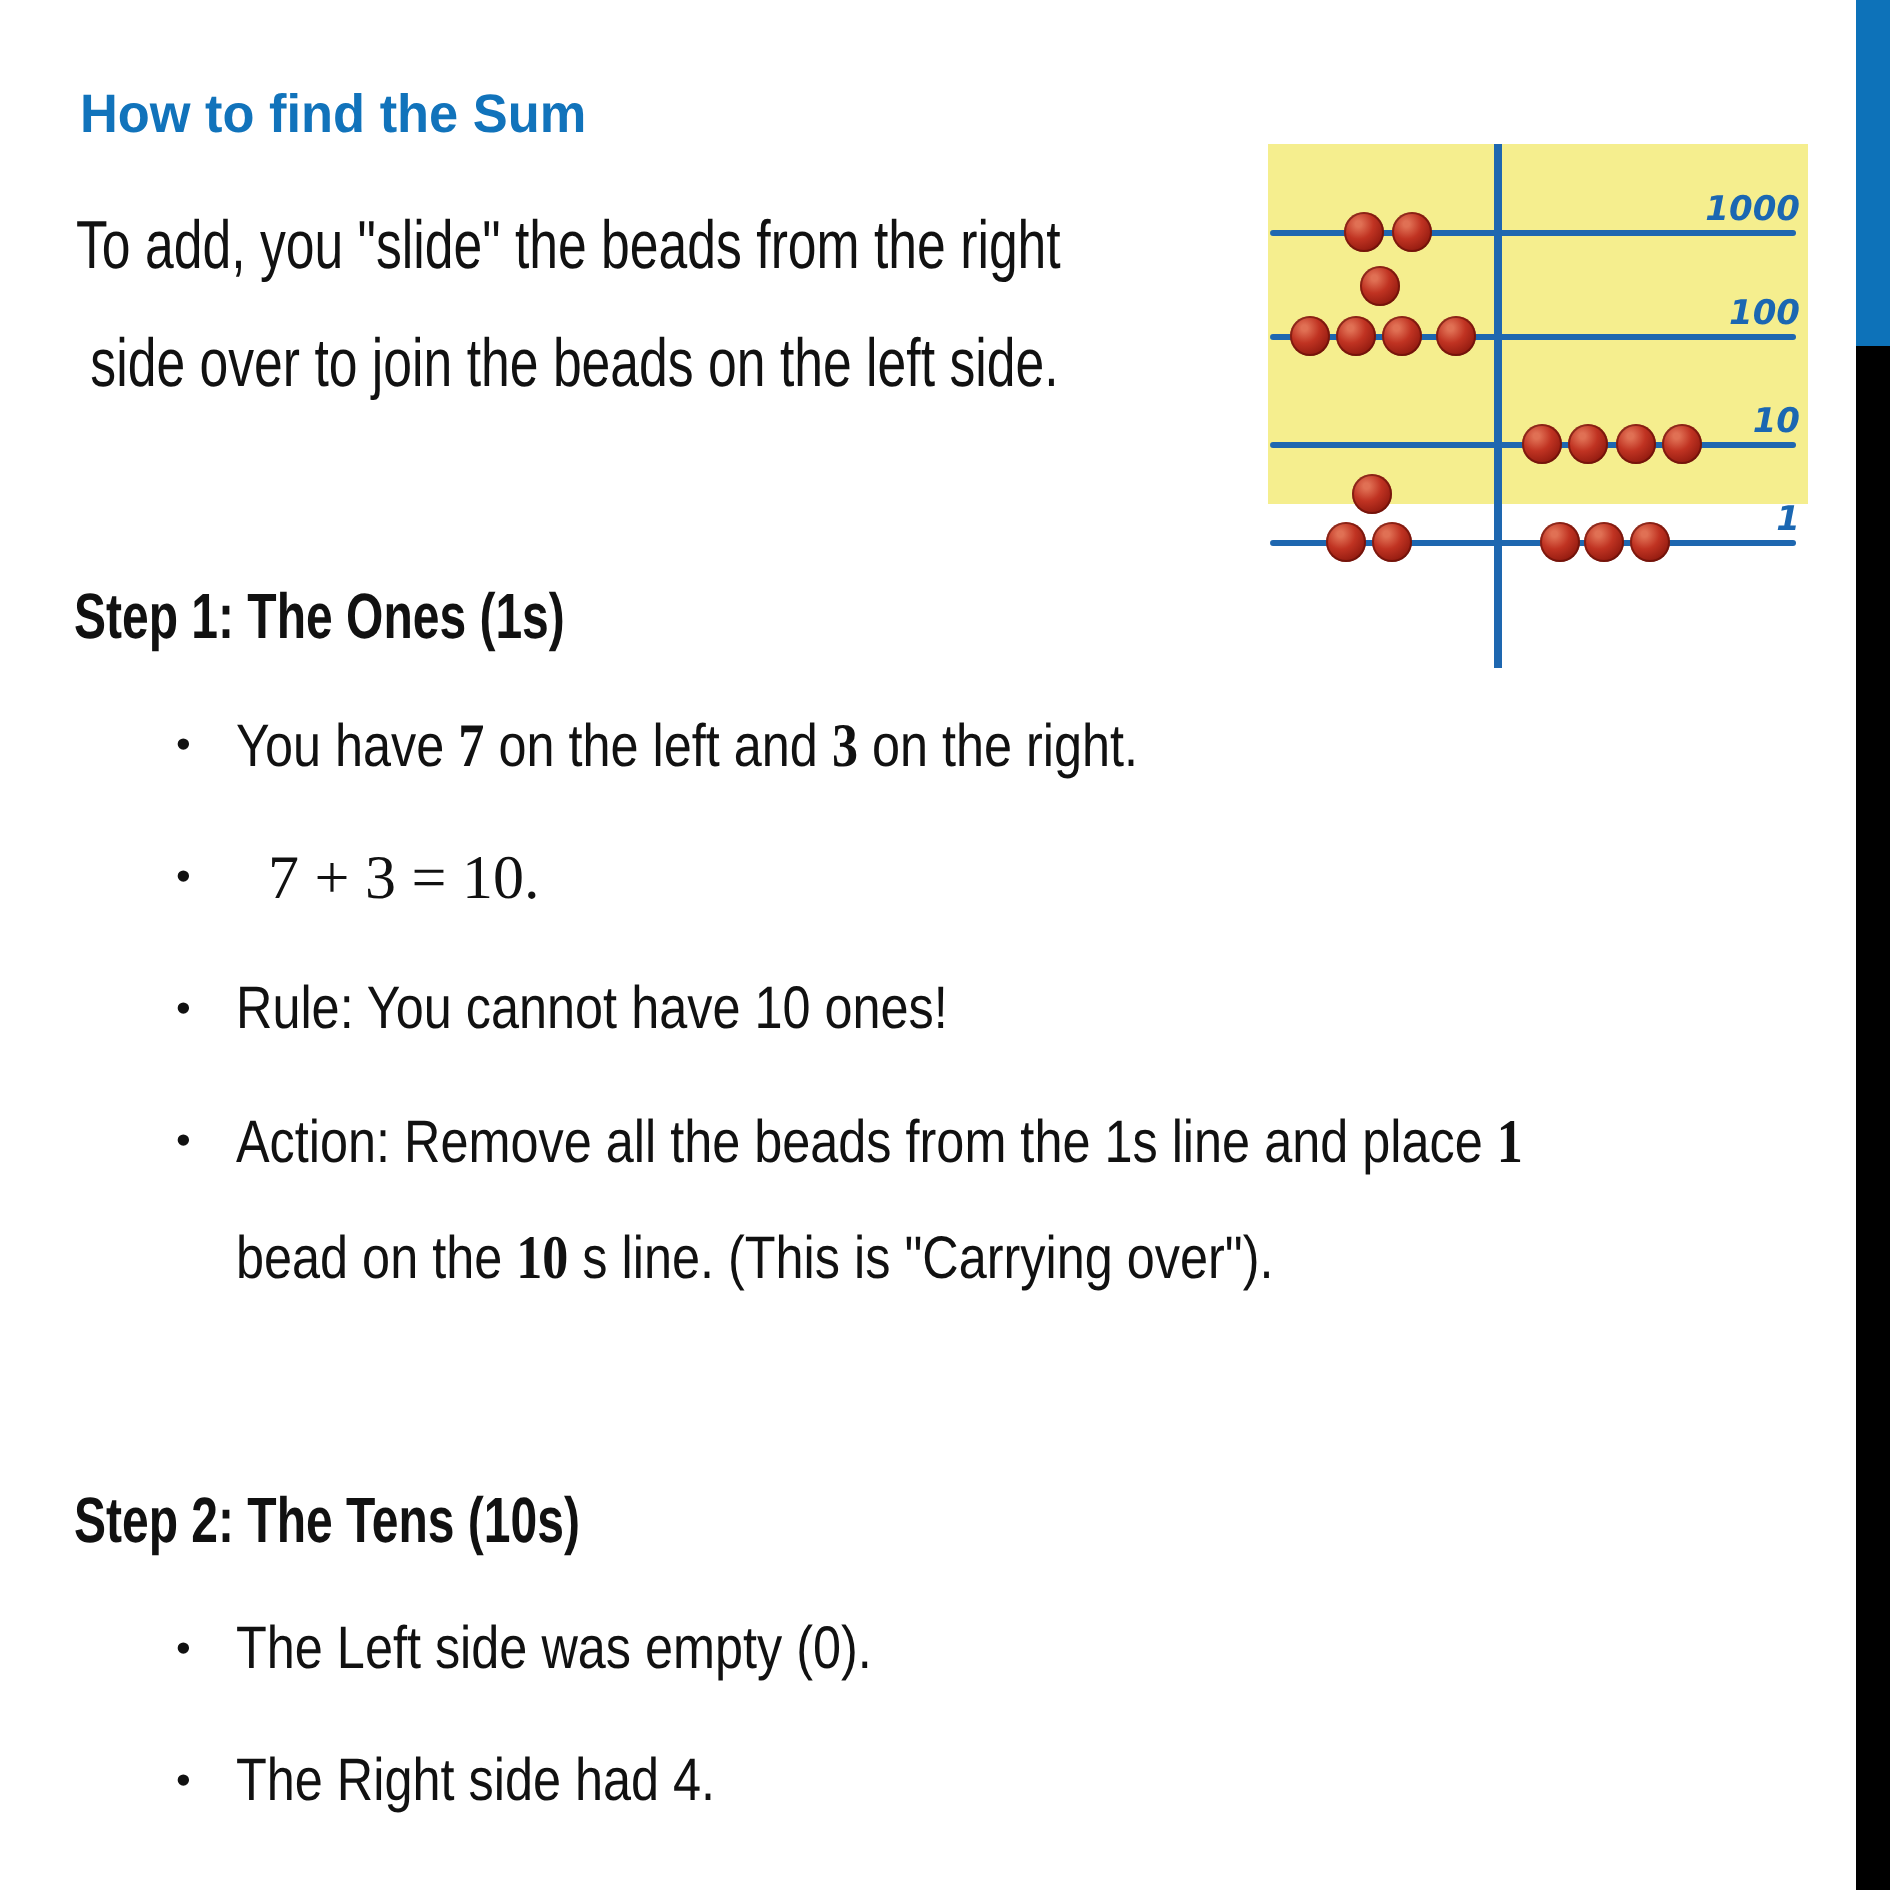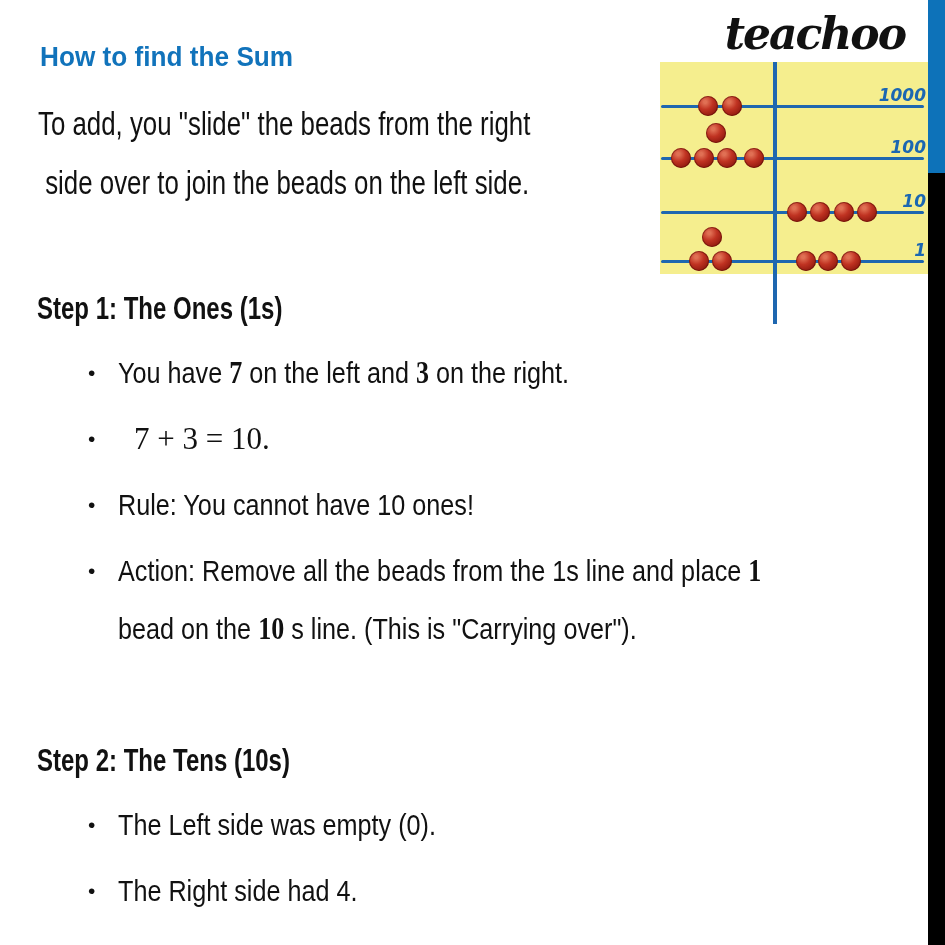--- a/index.html
+++ b/index.html
@@ -49,24 +49,23 @@
     font-size:30px; line-height:36px; white-space:pre;
     transform:scaleX(0.84); transform-origin:0 0;
   }
   .bline.noscale { transform:none;margin-left:16px; }
   .seg-n { }
   .seg-b { font-family:"Liberation Serif", serif; font-weight:700; font-size:31px; }
   .seg-m { font-family:"Liberation Serif", serif; font-size:31px; }
 
   
   #abacus {
-    position:absolute; left:634px; top:62px;
-    width:270px; height:212px; background:#f5ee8e;
+    position:absolute; left:634px; top:72px;
+    width:270px; height:180px; background:#f5ee8e;
     overflow:visible;
-    margin-left:26px;
   }
   .ab-line {
     position:absolute; left:1px; width:263px; height:3px;
     background:#1e67b0; border-radius:2px;
   }
   .ab-divider {
     position:absolute; left:113px; top:0; width:4px; height:262px;
     background:#1e67b0;
   }
   .ab-label {
@@ -83,21 +82,20 @@
 
   
   .bar-blue  { position:absolute; left:928px; top:0;     width:17px; height:173px; background:#0d72b9; }
   .bar-black { position:absolute; left:928px; top:173px; width:17px; height:772px; background:#000000; }
 </style>
 </head>
 <body>
 
 <div id="slide">
 
-  <div class="logo" style="color: rgb(17, 17, 17);">teachoo</div>
 
   <div class="main-heading" style="color: rgb(17, 115, 187);">How to find the Sum</div>
 
   <div class="ipara" style="top:102px">To add, you "slide" the beads from the right</div>
   <div class="ipara" style="top:161px"> side over to join the beads on the left side.</div>
 
   <div id="abacus" style="background: rgb(245, 238, 142);">
       <div class="ab-divider" style="left: 113px; background: rgb(30, 103, 176);"></div>
       <div class="ab-line" style="top: 43px; background: rgb(30, 103, 176);"></div>
       <div class="ab-label" style="top: 25px; color: rgb(27, 103, 178);">1000</div>

